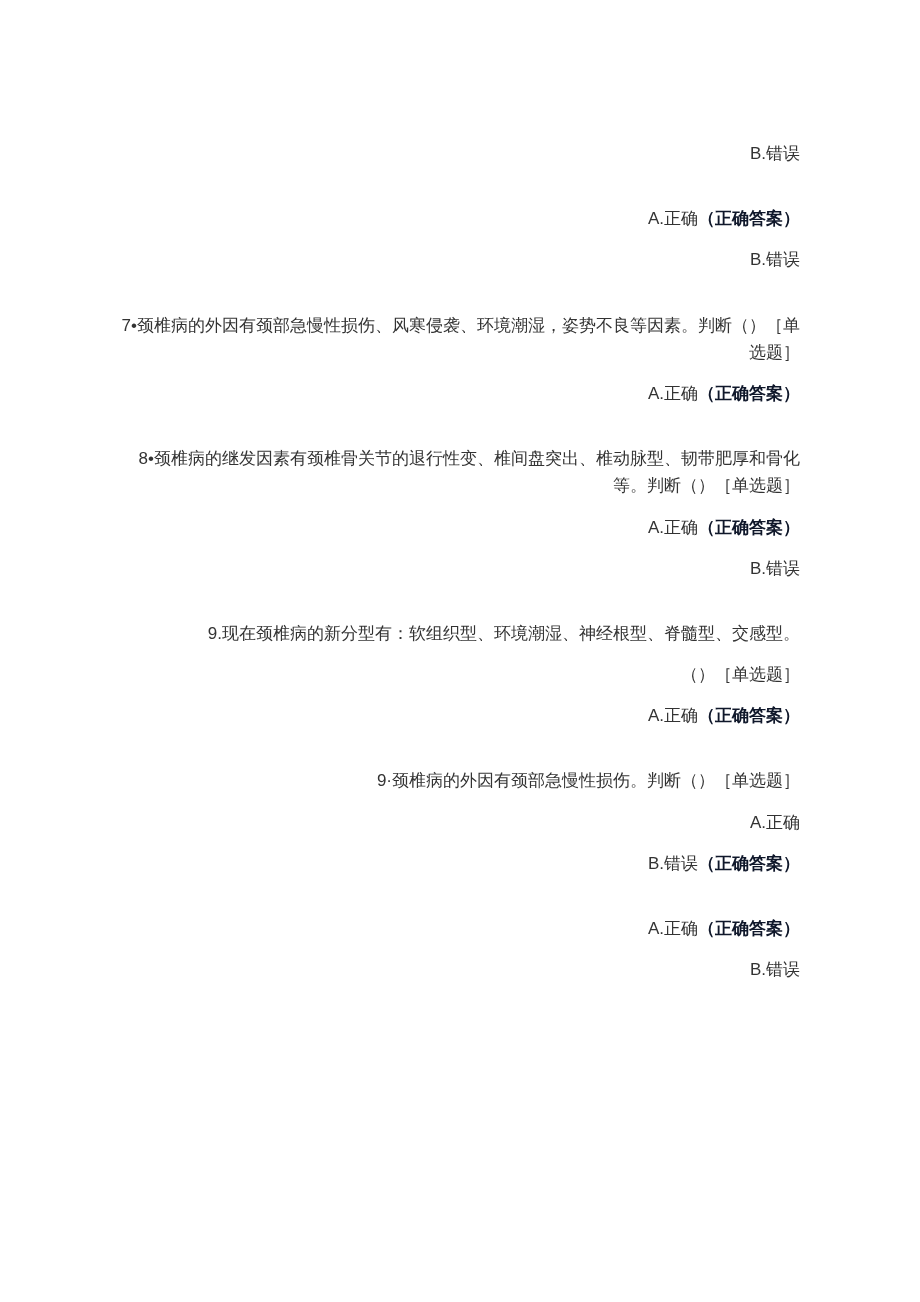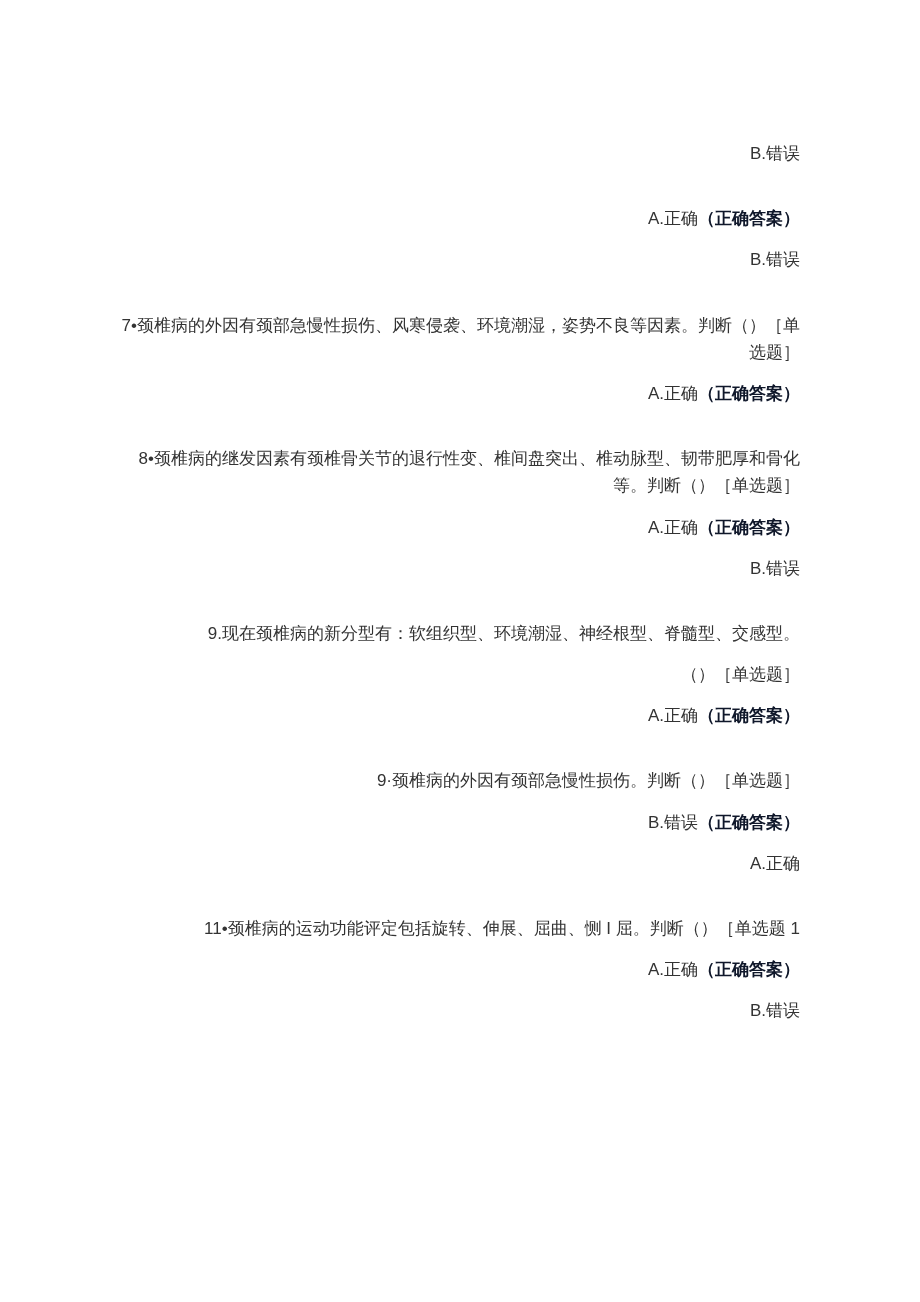--- a/index.html
+++ b/index.html
@@ -48,21 +48,20 @@
       <div class="line"><span>A.</span><span>正确</span><span class="answer-mark">（正确答案）</span></div>
       <div class="line"><span>B.</span><span>错误</span></div>
     </div>
     <div class="block">
       <div class="line"><span>9.</span><span>现在颈椎病的新分型有：软组织型、环境潮湿、神经根型、脊髓型、交感型。</span></div>
       <div class="line"><span></span><span>（）［单选题］</span></div>
       <div class="line"><span>A.</span><span>正确</span><span class="answer-mark">（正确答案）</span></div>
     </div>
     <div class="block">
       <div class="line"><span>9·</span><span>颈椎病的外因有颈部急慢性损伤。判断（）［单选题］</span></div>
+      <div class="line"><span>A.</span><span>正确</span></div>
       <div class="line"><span>B.</span><span>错误</span><span class="answer-mark">（正确答案）</span></div>
-      <div class="line"><span>A.</span><span>正确</span></div>
     </div>
     <div class="block">
-      <div class="line"><span>11•</span><span>颈椎病的运动功能评定包括旋转、伸展、屈曲、恻 I 屈。判断（）［单选题 1</span></div>
       <div class="line"><span>A.</span><span>正确</span><span class="answer-mark">（正确答案）</span></div>
       <div class="line"><span>B.</span><span>错误</span></div>
     </div>
   </div>
 
 </body></html>

